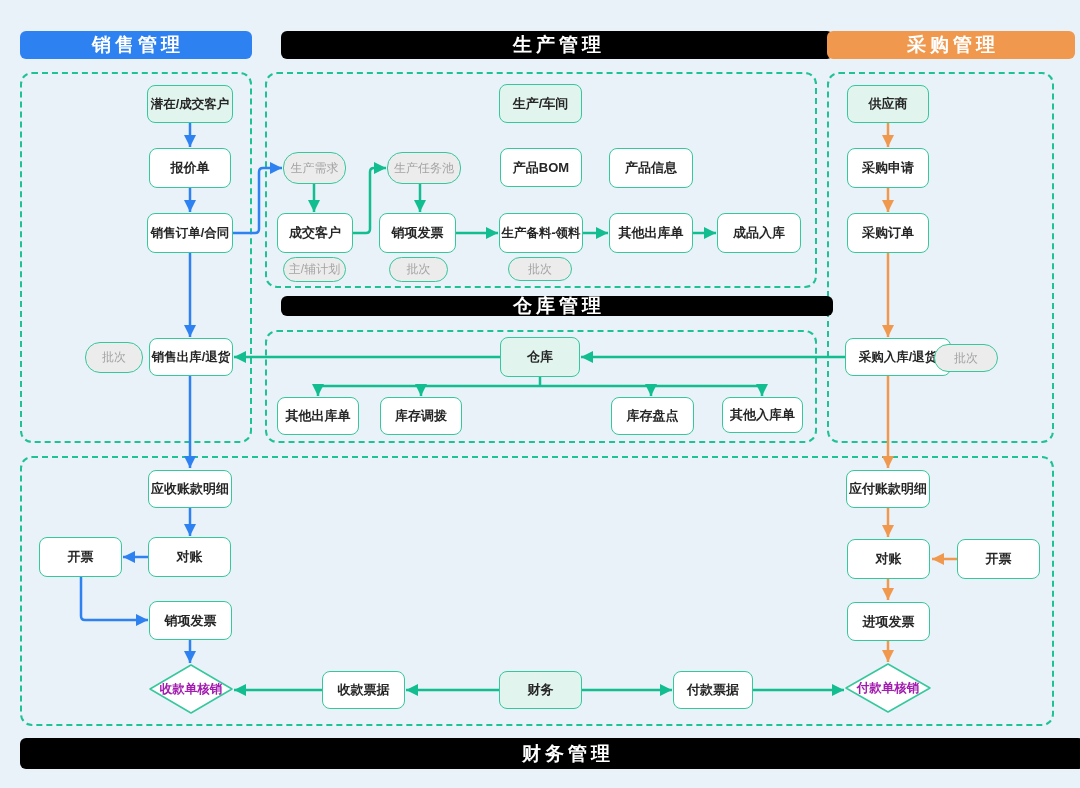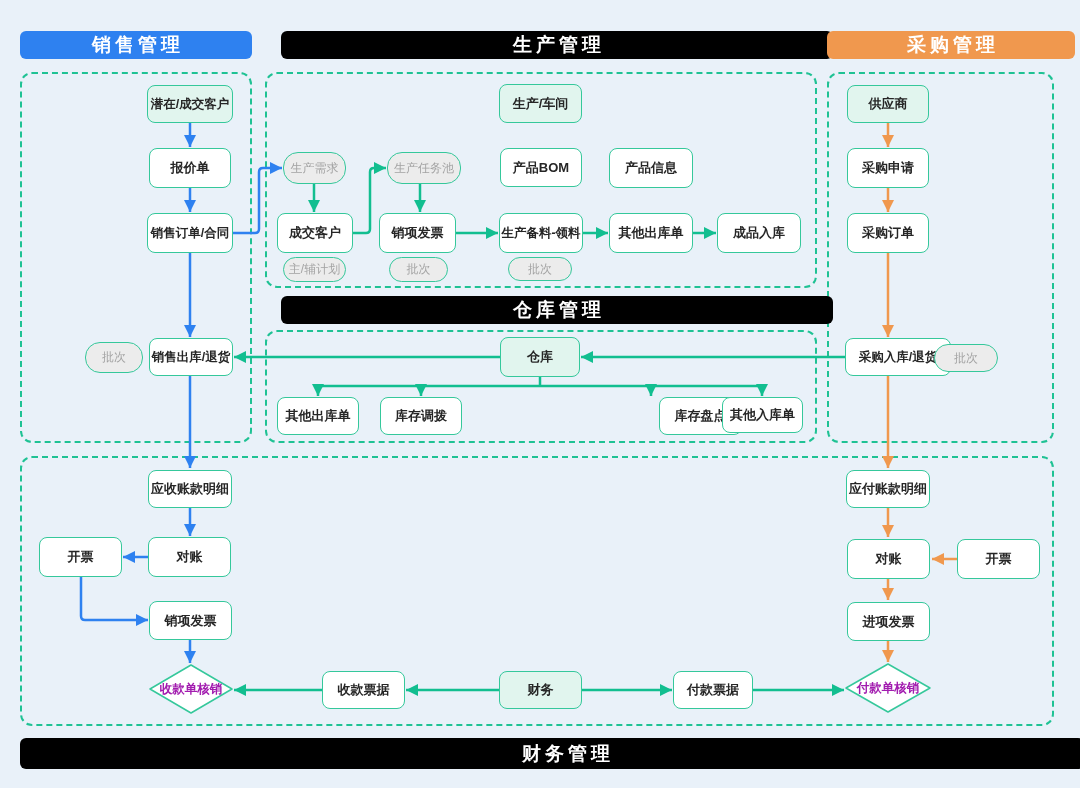--- a/index.html
+++ b/index.html
@@ -57,21 +57,21 @@
   }
 </style>
 </head>
 <body>
 
 <div class="canvas">
 
   <div class="lane-header blue" style="left:20px;top:31px;width:232px;height:28px;">销售管理</div>
   <div class="lane-header green" style="left:265px;top:31px;width:552px;height:28px;">生产管理</div>
   <div class="lane-header orange" style="left:827px;top:31px;width:248px;height:28px;">采购管理</div>
-  <div class="lane-header green" style="left:265px;top:296px;width:552px;height:28px;">仓库管理</div>
+  <div class="lane-header green" style="left:265px;top:296px;width:552px;height:20px;">仓库管理</div>
   <div class="lane-header green" style="left:4px;top:738px;width:1036px;height:31px;padding-left:28px;">财务管理</div>
 
   <div class="container-box" style="left:20px;top:72px;width:228px;height:367px;"></div>
   <div class="container-box" style="left:265px;top:72px;width:548px;height:212px;"></div>
   <div class="container-box" style="left:265px;top:330px;width:548px;height:109px;"></div>
   <div class="container-box" style="left:827px;top:72px;width:223px;height:367px;"></div>
   <div class="container-box" style="left:20px;top:456px;width:1030px;height:266px;"></div>
 
   <svg class="arrow-layer" width="1080" height="788" viewBox="0 0 1080 788">
     <defs>
@@ -153,21 +153,21 @@
   <div class="node tight" style="left:499px;top:213px;width:84px;height:40px;">生产备料-领料</div>
   <div class="node" style="left:609px;top:213px;width:84px;height:40px;">其他出库单</div>
   <div class="node" style="left:717px;top:213px;width:84px;height:40px;">成品入库</div>
   <div class="node gray" style="left:283px;top:257px;width:63px;height:25px;">主/辅计划</div>
   <div class="node gray" style="left:389px;top:257px;width:59px;height:25px;">批次</div>
   <div class="node gray" style="left:508px;top:257px;width:64px;height:24px;">批次</div>
 
   <div class="node teal" style="left:500px;top:337px;width:80px;height:40px;">仓库</div>
   <div class="node" style="left:277px;top:397px;width:82px;height:38px;">其他出库单</div>
   <div class="node" style="left:380px;top:397px;width:82px;height:38px;">库存调拨</div>
-  <div class="node" style="left:611px;top:397px;width:83px;height:38px;margin-left:48px;">库存盘点</div>
+  <div class="node" style="left:611px;top:397px;width:83px;height:38px;">库存盘点</div>
   <div class="node" style="left:722px;top:397px;width:81px;height:36px;">其他入库单</div>
 
   <div class="node teal" style="left:847px;top:85px;width:82px;height:38px;">供应商</div>
   <div class="node" style="left:847px;top:148px;width:82px;height:40px;">采购申请</div>
   <div class="node" style="left:847px;top:213px;width:82px;height:40px;">采购订单</div>
   <div class="node tight" style="left:845px;top:338px;width:106px;height:38px;text-align:right;">采购入库/退货</div>
   <div class="node gray" style="left:934px;top:344px;width:64px;height:28px;">批次</div>
   <div class="node" style="left:846px;top:470px;width:84px;height:38px;">应付账款明细</div>
   <div class="node" style="left:847px;top:539px;width:83px;height:40px;">对账</div>
   <div class="node" style="left:957px;top:539px;width:83px;height:40px;">开票</div>

